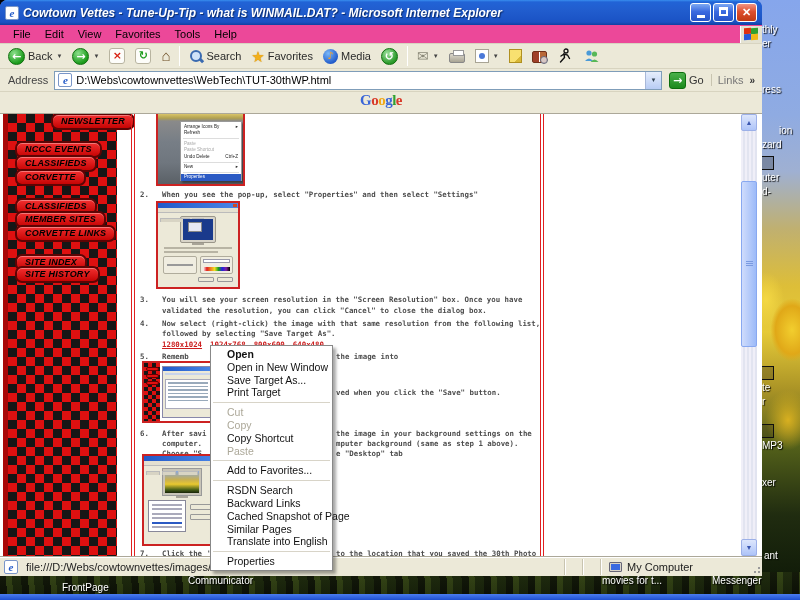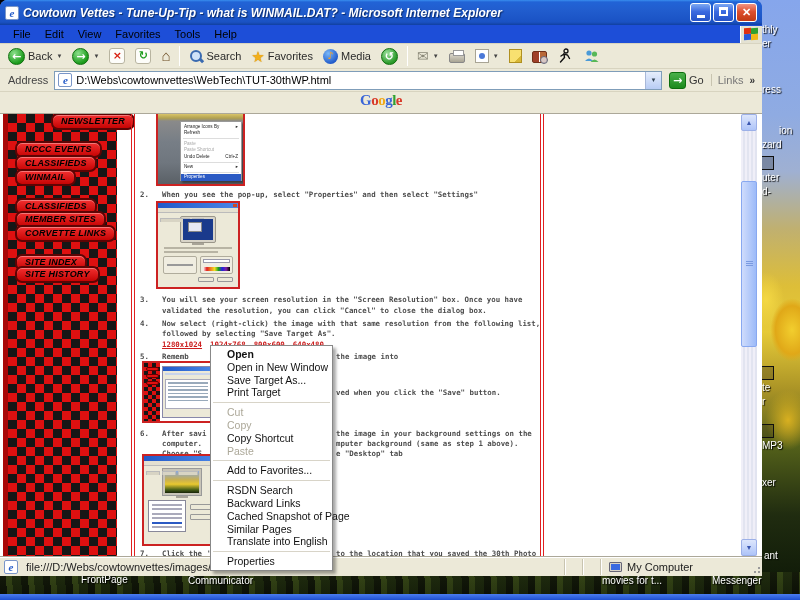--- a/index.html
+++ b/index.html
@@ -41,21 +41,21 @@
   .ie-page-ico { width:14px; height:14px; margin-right:4px; background:#fff; border:1px solid #7a96c8; border-radius:2px;
     color:#2159c8; font:italic bold 11px/12px "Liberation Serif",serif; text-align:center; flex:0 0 auto; }
   .winbtn { width:21px; height:19px; margin-left:2px; border-radius:3px; border:1px solid #fff;
     color:#fff; font:bold 11px/17px "Liberation Sans",sans-serif; text-align:center; flex:0 0 auto;
     background:linear-gradient(180deg,#7da8f2,#3b6ae0 45%,#2553c8); }
   .winbtn.close { background:linear-gradient(180deg,#f09484,#dd4f2e 45%,#c13a14); }
   .winbtn.min span { display:block; width:8px; height:3px; background:#fff; margin:11px auto 0; }
   .winbtn.max span { display:block; width:9px; height:9px; border:2px solid #fff; border-top-width:3px; margin:3px auto 0; }
 
   
-  .menubar { height:19px; display:flex; align-items:center; padding-left:6px; background:#1d4ed8; border-bottom:1px solid #d8d4c0; }
+  .menubar { height:19px; display:flex; align-items:center; padding-left:6px; background:#ec4899; border-bottom:1px solid #d8d4c0; }
   .menubar .mitem { font-size:11px; color:#000; padding:2px 7px; }
   .menubar .spacer { flex:1; }
   .winlogo { width:22px; height:17px; background:#e4e2d2; border-left:1px solid #fff; display:flex; flex-wrap:wrap; padding:2px 3px; align-content:center; }
   .winlogo i { width:7px; height:6px; display:block; transform:skewY(-6deg); }
   .winlogo .q1{background:#e03010;} .winlogo .q2{background:#30a030;} .winlogo .q3{background:#2858d8;} .winlogo .q4{background:#f0b818;}
 
   
   .toolbar { height:25px; display:flex; align-items:center; padding:0 4px; background:#ece9d8; border-bottom:1px solid #d8d4c0; gap:2px; }
   .tbtn { display:flex; align-items:center; gap:3px; font-size:11px; color:#2a2a2a; padding:1px 4px; white-space:nowrap; }
   .circ { width:17px; height:17px; border-radius:50%; text-align:center; color:#fff; font:bold 11px/16px "DejaVu Sans",sans-serif;
@@ -227,21 +227,21 @@
   <span class="dsk-label" style="left:4px; top:396px;">r</span>
   <span class="dsk-label" style="left:4px; top:440px;">MP3</span>
   <span class="dsk-label" style="left:4px; top:454px;margin-top:23px;">xer</span>
   <span class="dsk-label" style="left:6px; top:550px;">ant</span>
   <span class="dsk-icon-box" style="left:2px; top:156px;"></span>
   <span class="dsk-icon-box" style="left:2px; top:366px;"></span>
   <span class="dsk-icon-box" style="left:2px; top:424px;"></span>
 </div>
 
 <div class="desktop-bottom">
-  <span class="dsk-label" style="left:62px; top:2px;margin-left:19px;">FrontPage</span>
+  <span class="dsk-label" style="left:62px; top:10px;">FrontPage</span>
   <span class="dsk-label" style="left:188px; top:3px;">Communicator</span>
   <span class="dsk-label" style="left:602px; top:3px;">movies for t...</span>
   <span class="dsk-label" style="left:712px; top:3px;">Messenger</span>
 </div>
 <div class="taskbar-edge"></div>
 
 <div class="window">
 
   <div class="titlebar">
     <span class="ie-page-ico">e</span>
@@ -396,21 +396,21 @@
     <span class="pencil"></span>
   </div>
 
   <div class="content">
 
     <div class="sb-gap"></div>
     <div class="sidebar">
       <span class="sb-btn" style="top:-1px;margin-left:36px;">NEWSLETTER</span>
       <span class="sb-btn" style="top:27px;">NCCC EVENTS</span>
       <span class="sb-btn" style="top:41px;">CLASSIFIEDS</span>
-      <span class="sb-btn" style="top:55px;">WINMAIL</span>
+      <span class="sb-btn" style="top:55px;">CORVETTE</span>
       <span class="sb-btn" style="top:84px;">CLASSIFIEDS</span>
       <span class="sb-btn" style="top:97px;">MEMBER SITES</span>
       <span class="sb-btn" style="top:111px;">CORVETTE LINKS</span>
       <span class="sb-btn" style="top:140px;">SITE INDEX</span>
       <span class="sb-btn" style="top:152px;">SITE HISTORY</span>
     </div>
     <div class="redline l1"></div>
     <div class="redline l2"></div>
 
     <div class="shot shot1">

